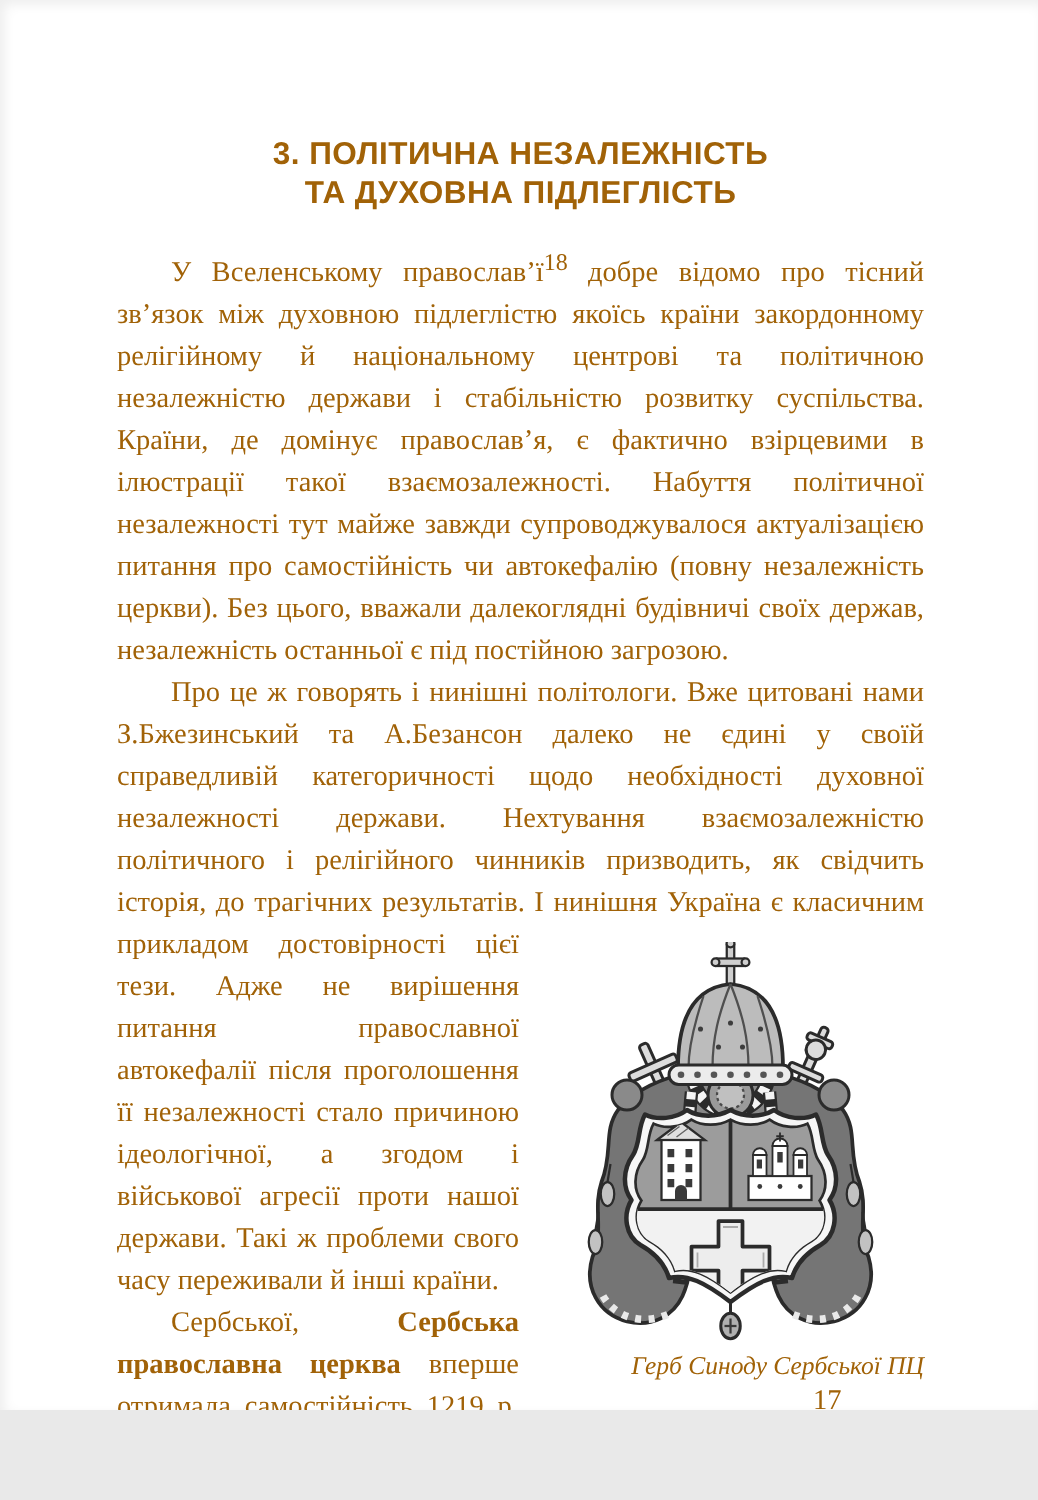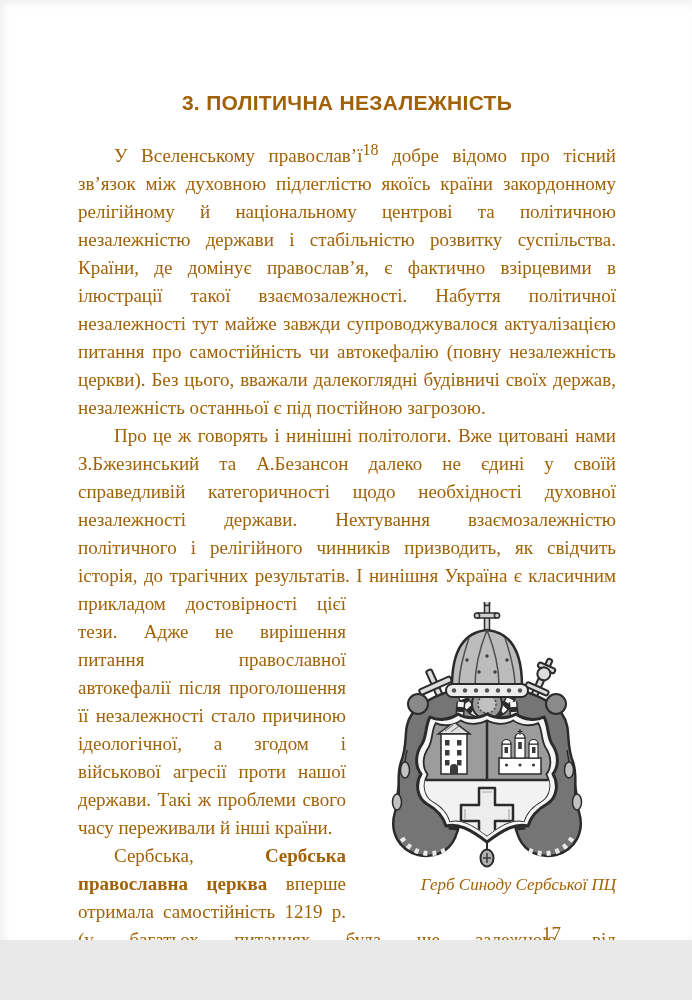--- a/index.html
+++ b/index.html
@@ -54,20 +54,21 @@
   }
 </style>
 </head>
 <body>
 
 <div class="page">
   <div class="content">
 
     <h1 class="chapter">
       <span>3. ПОЛІТИЧНА НЕЗАЛЕЖНІСТЬ</span><br>
+      <span>ТА ДУХОВНА ПІДЛЕГЛІСТЬ</span>
     </h1>
 
     <p class="body"><span>У Вселенському православ’ї</span><sup class="fn-ref">18</sup><span> добре відомо про тісний зв’язок між духовною підлеглістю якоїсь країни закордонному релігійному й національному центрові та політичною незалежністю держави і стабільністю розвитку суспільства. Країни, де домінує православ’я, є фактично взірцевими в ілюстрації такої взаємозалежності. Набуття політичної незалежності тут майже завжди супроводжувалося актуалізацією питання про самостійність чи автокефалію (повну незалежність церкви). Без цього, вважали далекоглядні будівничі своїх держав, незалежність останньої є під постійною загрозою.</span></p>
 
     <p class="body"><span class="fig-spacer"></span><span class="fig">
 
         <svg width="258" height="268" viewBox="0 0 258 268" aria-hidden="true">
 
           <g transform="translate(90,112) rotate(-24)" fill="#dcdcdc" stroke="#2b2b2b" stroke-width="2">
             <rect x="-3" y="-48" width="6" height="86" rx="2"></rect>
@@ -211,18 +212,18 @@
           <g>
             <line x1="129" y1="240" x2="129" y2="248" stroke="#2b2b2b" stroke-width="2"></line>
             <ellipse cx="129" cy="256" rx="6.5" ry="8.5" fill="#b0b0b0" stroke="#2b2b2b" stroke-width="2"></ellipse>
             <line x1="129" y1="251" x2="129" y2="261" stroke="#3a3a3a" stroke-width="1.5"></line>
             <line x1="125" y1="256" x2="133" y2="256" stroke="#3a3a3a" stroke-width="1.5"></line>
           </g>
         </svg>
         <span class="fig-caption">Герб Синоду Сербської ПЦ</span>
       </span><span>Про це ж говорять і нинішні політологи. Вже цитовані нами З.Бжезинський та А.Безансон далеко не єдині у своїй справедливій категоричності щодо необхідності духовної незалежності держави. Нехтування взаємозалежністю політичного і релігійного чинників призводить, як свідчить історія, до трагічних результатів. І нинішня Україна є класичним прикладом достовірності цієї тези. Адже не вирішення питання православної автокефалії після проголошення її незалежності стало причиною ідеологічної, а згодом і військової агресії проти нашої держави. Такі ж проблеми свого часу переживали й інші країни.</span></p>
 
-    <p class="body"><span>Сербська, </span><b class="church">Сербська православна церква</b><span> вперше отримала самостійність 1219 р. (у багатьох питаннях була ще залежною від Константинопольського патріархату), а 1346 р. був самопроголошений її автоке-</span></p>
+    <p class="body"><span>Сербської, </span><b class="church">Сербська православна церква</b><span> вперше отримала самостійність 1219 р. (у багатьох питаннях була ще залежною від Константинопольського патріархату), а 1346 р. був самопроголошений її автоке-</span></p>
 
   </div>
 
   <div class="page-number">17</div>
 </div>
 
 </body></html>

